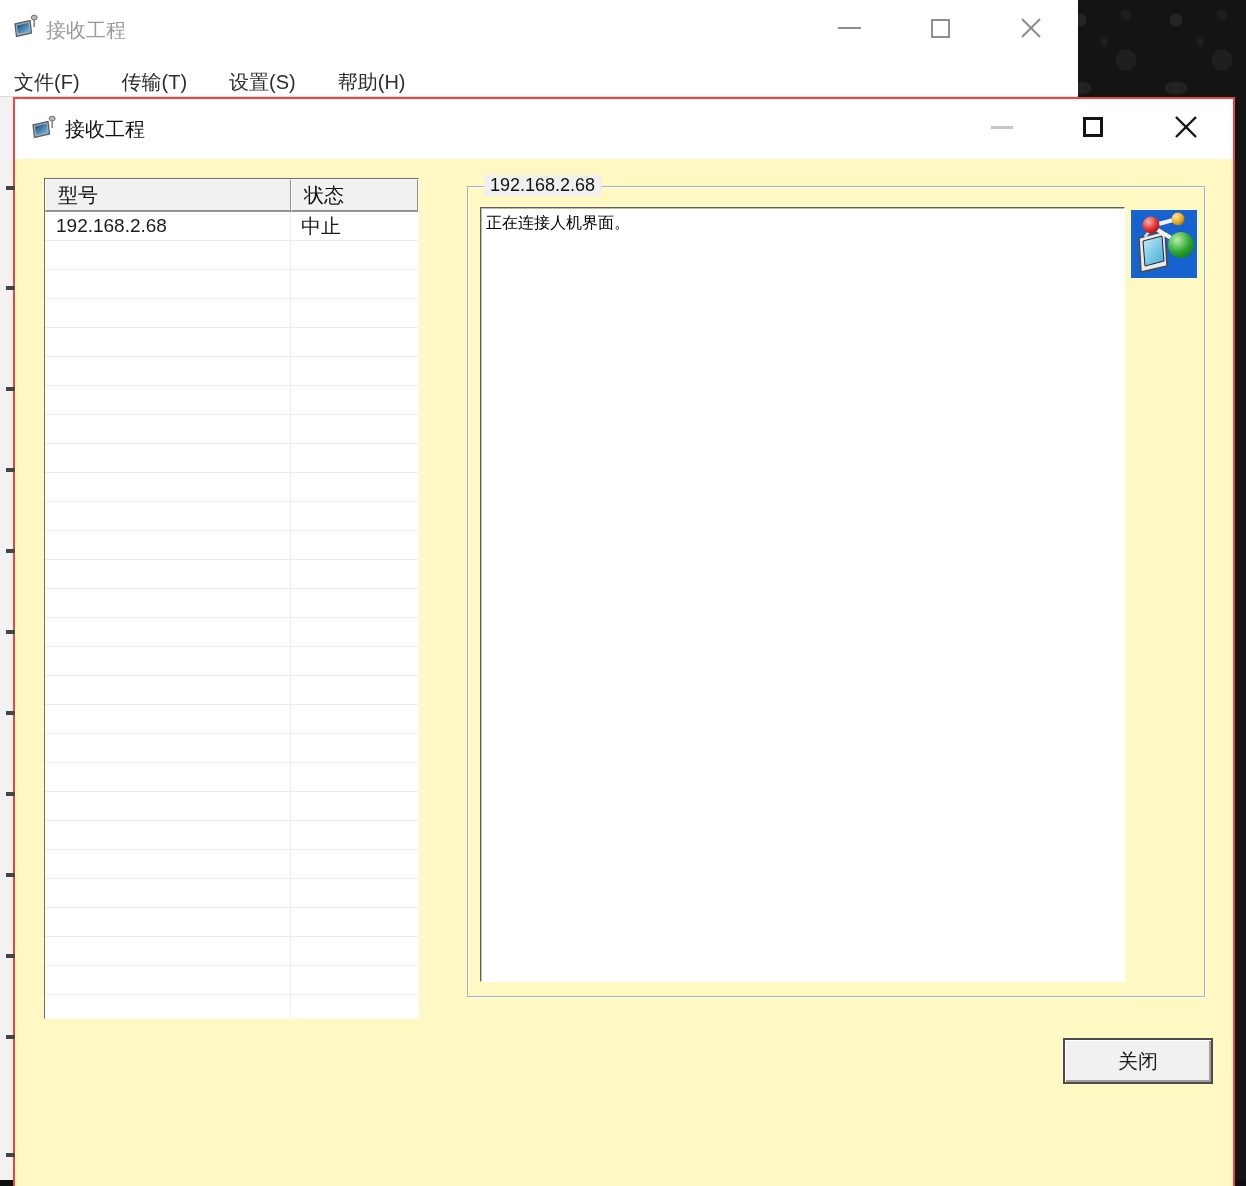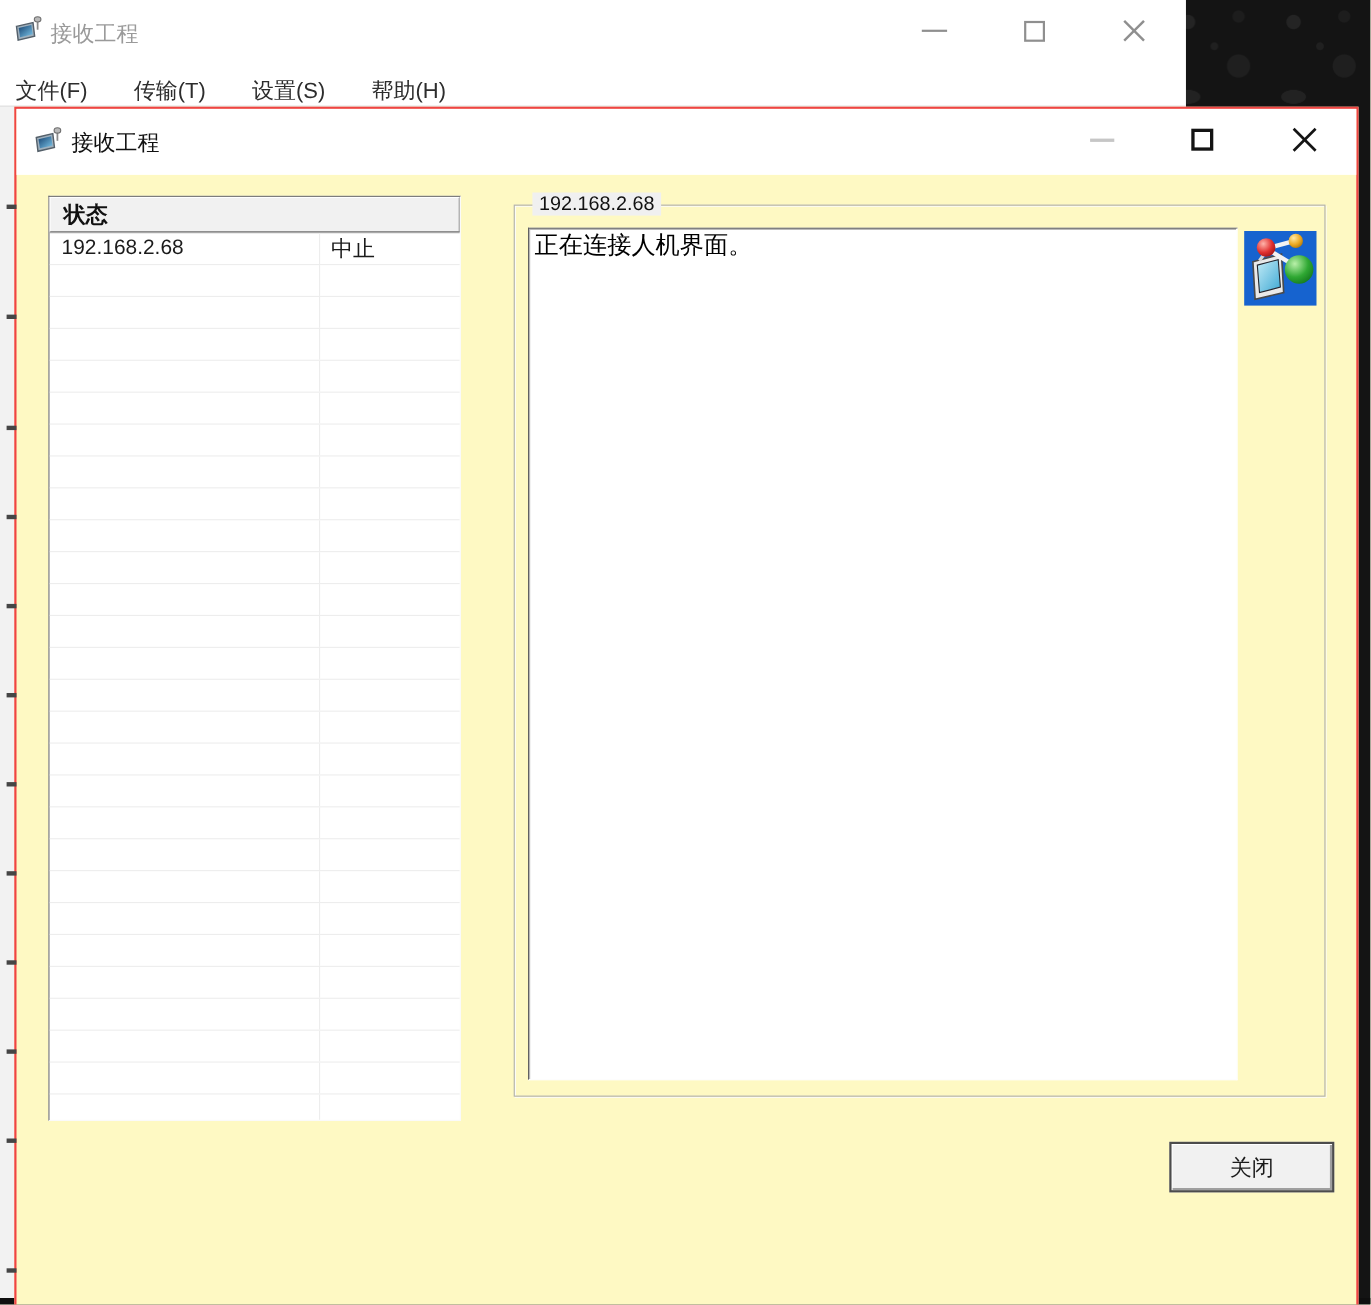--- a/index.html
+++ b/index.html
@@ -52,34 +52,34 @@
   .dlg-min { left:965px; } .dlg-max { left:1056px; } .dlg-close { left:1149px; }
   .dash-disabled { width:22px; height:3px; background:#c6c6c6; }
   .sq-black { width:20px; height:20px; border:3px solid #141414; }
 
   
   .device-table { position:absolute; left:29px; top:79px; width:375px; height:841px; background:#ffffff;
                   border:1px solid; border-color:#6f6f6f #fafafa #fafafa #6f6f6f; overflow:hidden; }
   .dt-header { height:33px; display:flex; border-bottom:1px solid #9a9a9a; background:#f0f0f0; }
   .dt-hcell { border:1px solid; border-color:#ffffff #8f8f8f #8f8f8f #ffffff; background:#f1f1f1;
               display:flex; align-items:center; padding-left:12px; font-size:20px; color:#111; }
-  .dt-hcell.c1 { width:246px; } .dt-hcell.c2 { flex:1;font-weight:bold; }
+  .dt-hcell.c1 { width:246px; } .dt-hcell.c2 { flex:1; }
   .dt-row { height:29px; display:flex; border-bottom:1px solid #ededed; }
   .dt-cell { display:flex; align-items:center; }
   .dt-cell.c1 { width:246px; border-right:1px solid #ededed; padding-left:11px; font-size:19px; }
   .dt-cell.c2 { flex:1; padding-left:10px; font-size:20px; }
 
   
   .group-box { position:absolute; left:452px; top:87px; width:738px; height:811px;
                border:1px solid #b0b0b0; box-shadow:1px 1px 0 #fcfcfc, inset 1px 1px 0 #fcfcfc; }
   .group-label { position:absolute; top:-12px; left:16px; background:#f0f0f0; padding:0 6px;
                  font-size:18px; color:#111; }
   .log-area { position:absolute; left:465px; top:108px; width:645px; height:775px; background:#ffffff;
               border:1px solid; border-color:#616161 #fdfdfd #fdfdfd #616161;
-              box-shadow:inset 1px 1px 0 #b9b9b9; padding:2px 5px; font-size:22px; line-height:26px;
+              box-shadow:inset 1px 1px 0 #b9b9b9; padding:2px 5px; font-size:16px; line-height:26px;
               color:#000; overflow:hidden; }
   .hmi-icon { position:absolute; left:1116px; top:111px; width:66px; height:68px; }
 
   .dlg-close-btn { position:absolute; left:1048px; top:939px; width:150px; height:46px;
                    background:#f1f1f1; border:2px solid #4c4c4c;
                    box-shadow:inset 1px 1px 0 #ffffff, inset -2px -2px 0 #9f9f9f;
                    font-size:20px; display:flex; align-items:center; justify-content:center; }
   .dlg-grip { position:absolute; right:1px; bottom:1px; }
 
   .tick { position:absolute; left:6px; width:9px; height:4px; background:#454545; }
@@ -162,20 +162,21 @@
     <div class="winbtn dlg-close">
       <svg class="xsvg" width="24" height="24" viewBox="0 0 24 24">
         <line x1="2" y1="2" x2="22" y2="22" stroke="#141414" stroke-width="2.4"></line>
         <line x1="22" y1="2" x2="2" y2="22" stroke="#141414" stroke-width="2.4"></line>
       </svg>
     </div>
   </div>
 
   <div class="device-table">
     <div class="dt-header">
+      <div class="dt-hcell c1">型号</div>
       <div class="dt-hcell c2">状态</div>
     </div>
     <div>
         <div class="dt-row">
           <div class="dt-cell c1">192.168.2.68</div>
           <div class="dt-cell c2">中止</div>
         </div>
         <div class="dt-row">
           <div class="dt-cell c1"></div>
           <div class="dt-cell c2"></div>

